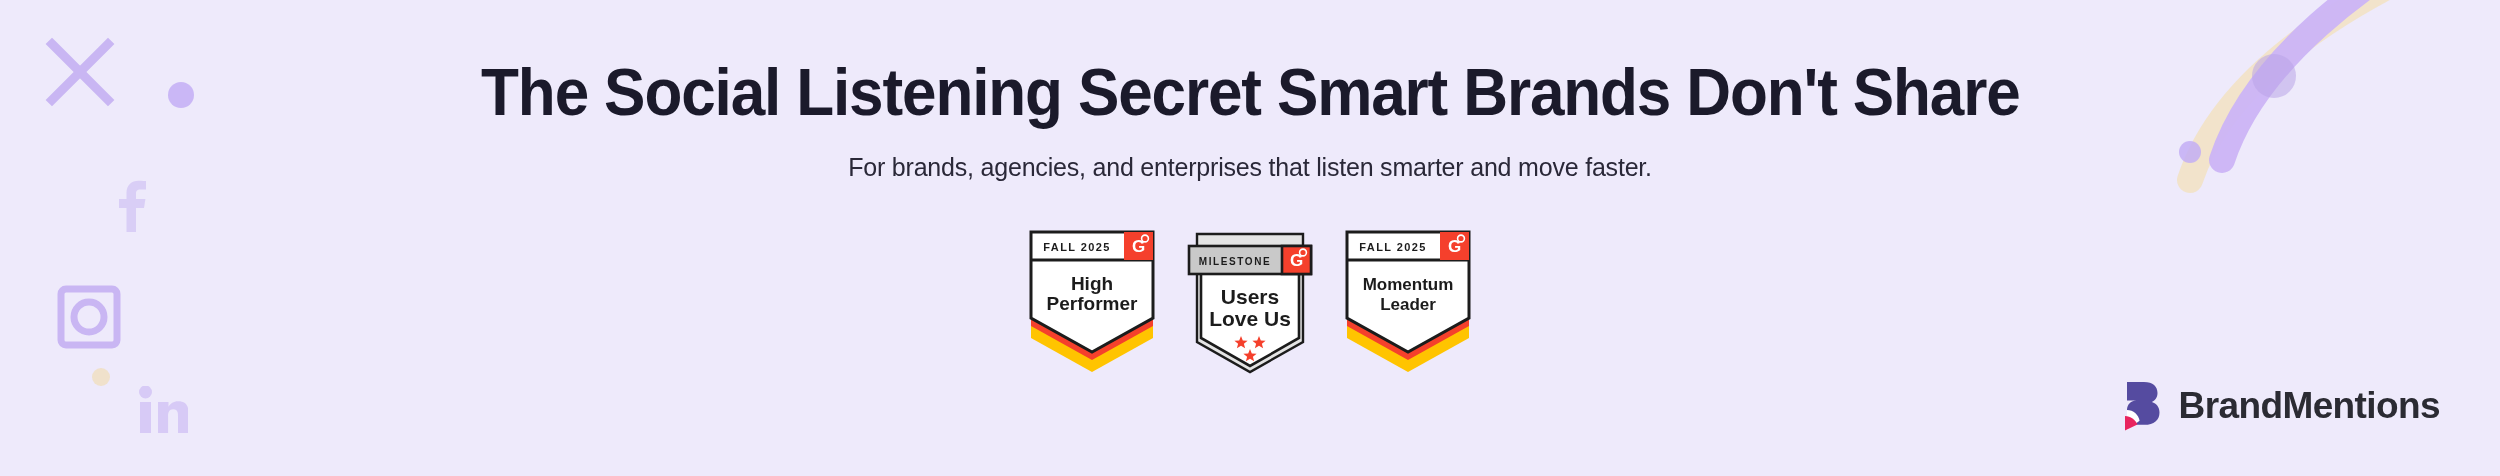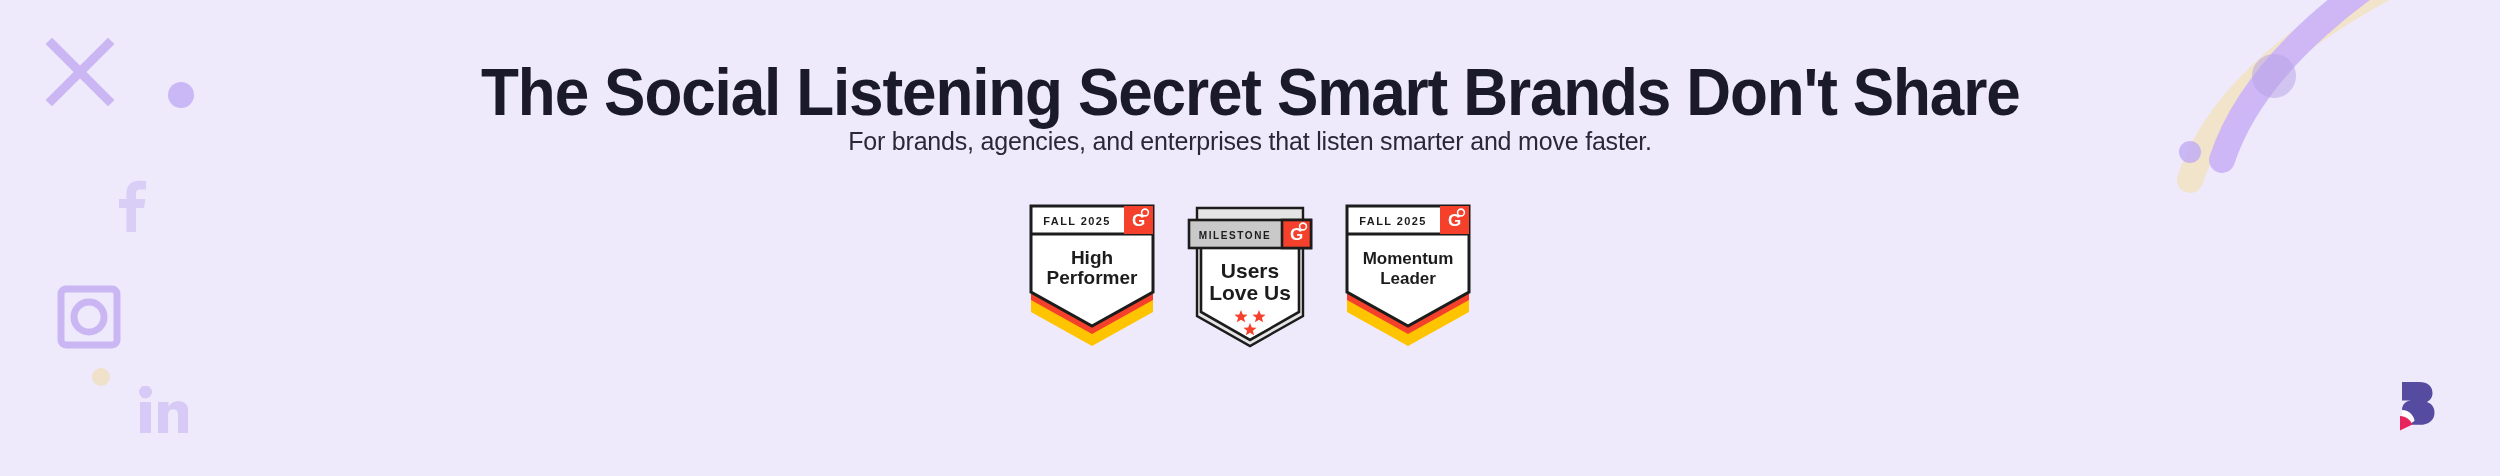--- a/index.html
+++ b/index.html
@@ -38,20 +38,21 @@
     font-family:"Liberation Sans Narrow","Liberation Sans",sans-serif;
     font-weight:bold;
     font-size:66px;
     letter-spacing:-1.2px;
     color:#1B1A2B;
     line-height:1.05;
     white-space:nowrap;
     transform:scaleX(.94);
   }
   .subtitle {
+    margin-top:26px;
     font-size:25px;
     color:#2A2838;
     letter-spacing:-0.2px;
     white-space:nowrap;
     text-align:center;
   }
 
   
   .badges {
     margin-top:44px;
@@ -173,13 +174,14 @@
 
   </div>
 </div>
 
 <div class="brand">
   <svg class="brand-mark" viewBox="0 0 46 52">
     <path d="M8 2 h17 c9 0 13.5 4.6 13.5 11 0 4.2-2.2 7.4-5.6 8.9 4.6 1.4 7.6 5.1 7.6 10.5 0 7.7-5.6 12.4-15 12.4 H8 V30 c0-5.4 4-9.4 9.4-9.4 H8 Z" fill="#554BA0"></path>
     <path d="M8 30 c6.4 0 11.4 4.6 12.6 10.8 L8 50 Z" fill="#FFFFFF"></path>
     <path d="M6 36 c5.6 0 10.4 3.6 12.4 8.6 L6 50.5 Z" fill="#E8245E"></path>
   </svg>
+  <span class="brand-name">BrandMentions</span>
 </div>
 
 </body></html>

